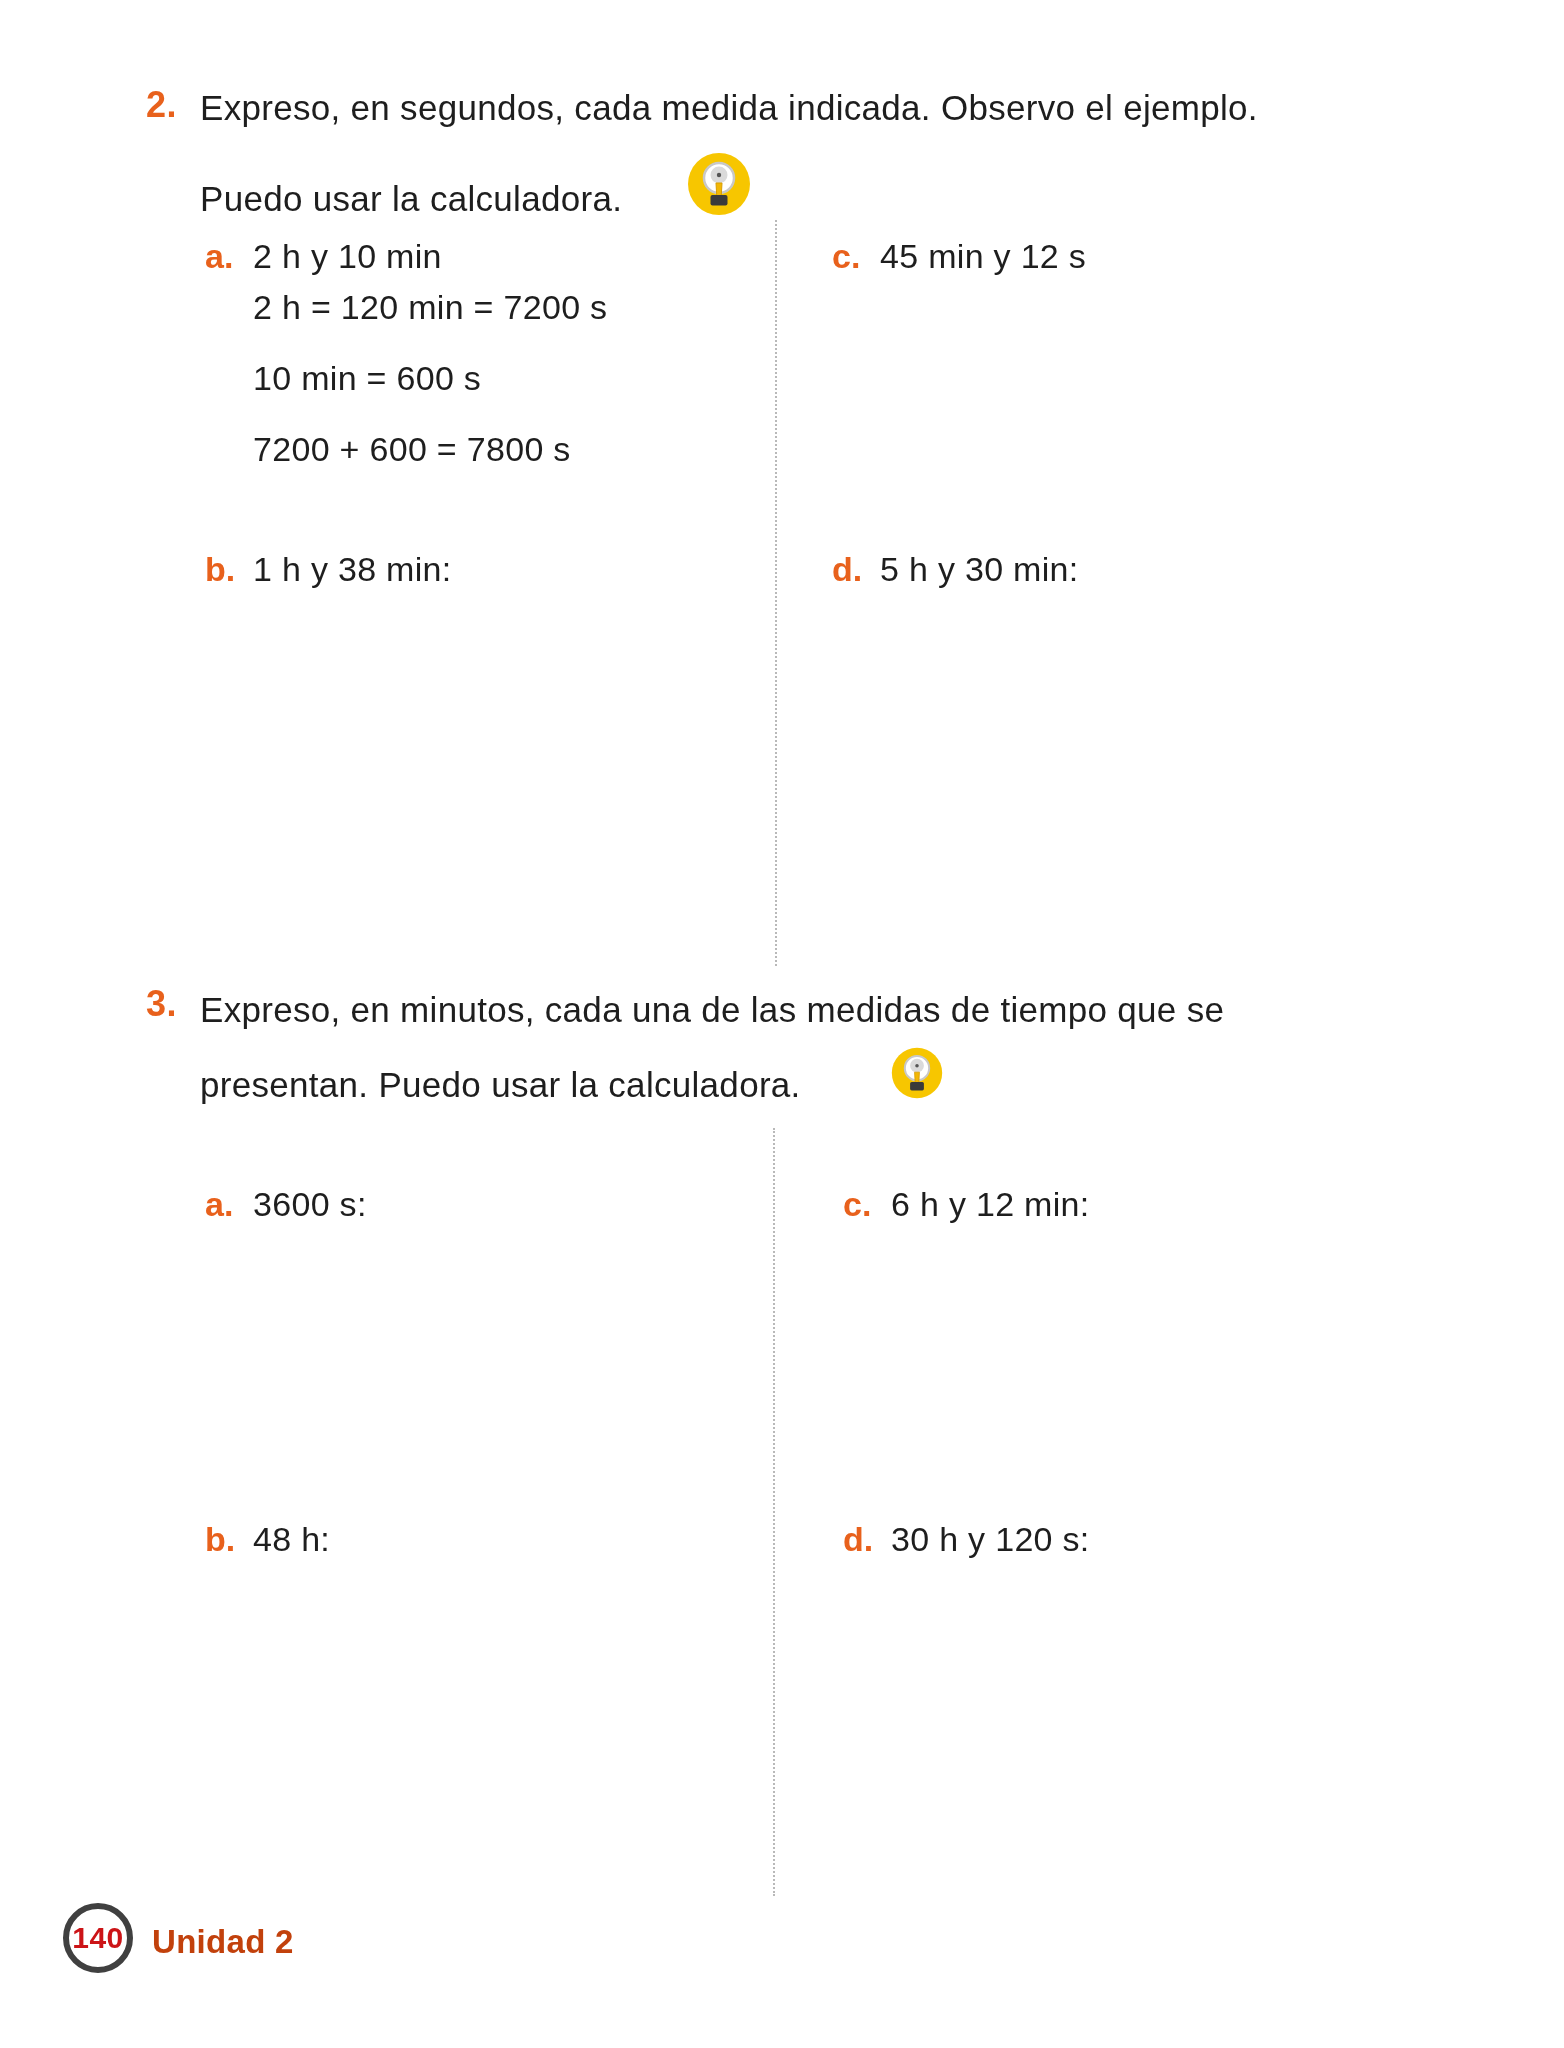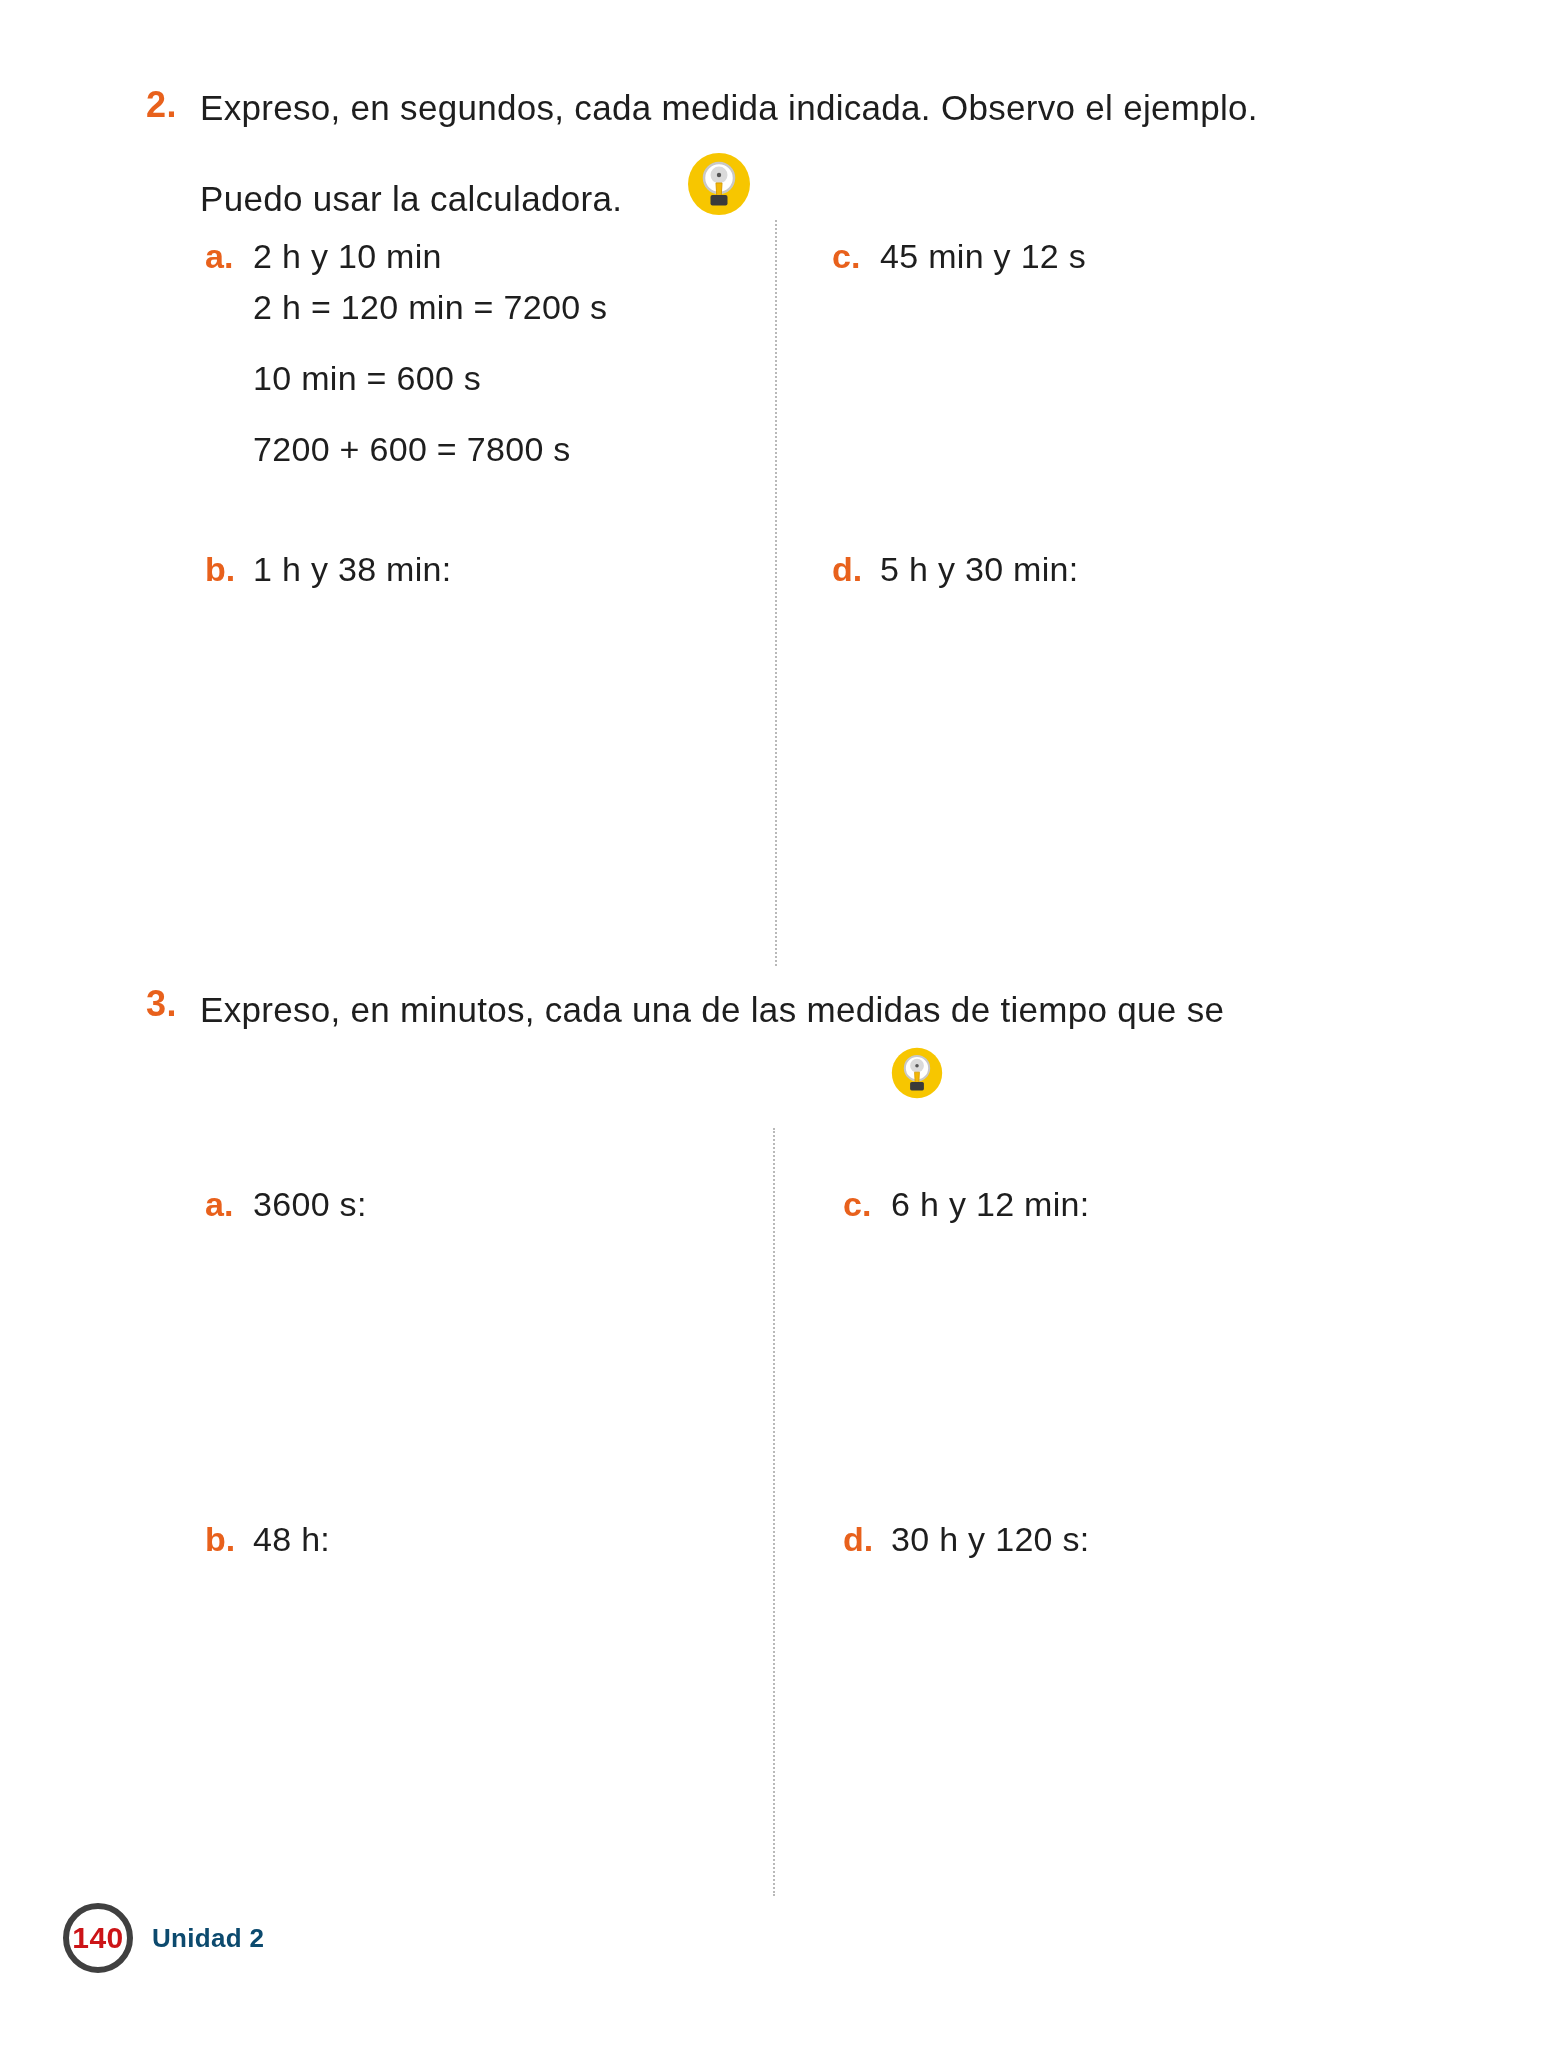--- a/index.html
+++ b/index.html
@@ -50,23 +50,23 @@
   .footer-badge span {
     font-size: 30px;
     font-weight: bold;
     color: #cc1417;
     letter-spacing: 0.5px;
   }
   .unit-label {
     position: absolute;
     left: 152px;
     top: 1923px;
-    font-size: 26px;
+    font-size: 33px;
     font-weight: bold;
-    color: #0c4a6e;
+    color: #c2410c;
     letter-spacing: 0.3px;
   }
 </style>
 </head>
 <body>
 
 <div id="page">
 
   <div class="abs ex-num" style="left:146px; top:84px;">2.</div>
 
@@ -105,20 +105,21 @@
   <div class="abs" style="left:832px; top:550px;">
     <span class="item-letter">d.</span><span class="item-text">5 h y 30 min:</span>
   </div>
 
   <div class="divider" style="left:775px; top:220px; height:746px;"></div>
 
   <div class="abs ex-num" style="left:146px; top:983px;">3.</div>
 
   <div class="abs instr" style="left:200px; top:990px;">Expreso, en minutos, cada una de las medidas de tiempo que se</div>
 
+  <div class="abs instr" style="left:200px; top:1065px;">presentan. Puedo usar la calculadora.</div>
 
   <div class="bulb" style="left:891px; top:1047px;">
     <svg width="52" height="52" viewBox="0 0 64 64" aria-hidden="true">
       <circle cx="32" cy="32" r="31" fill="#F7C600"></circle>
       <path d="M55 14 A31 31 0 0 1 32 63 A31 31 0 0 0 55 14 Z" fill="#E3AC00" opacity="0.55"></path>
       <circle cx="32" cy="26" r="15" fill="#ffffff" stroke="#C8C8C8" stroke-width="2.5"></circle>
       <circle cx="32" cy="23" r="8.5" fill="#DADADA"></circle>
       <circle cx="32" cy="23" r="2.2" fill="#555555"></circle>
       <path d="M29 31 L35 31 L34.2 45 L29.8 45 Z" fill="#F2B705" stroke="#D99E00" stroke-width="1"></path>
       <rect x="23.5" y="43" width="17" height="10.5" rx="2" fill="#3A3A3A"></rect>

